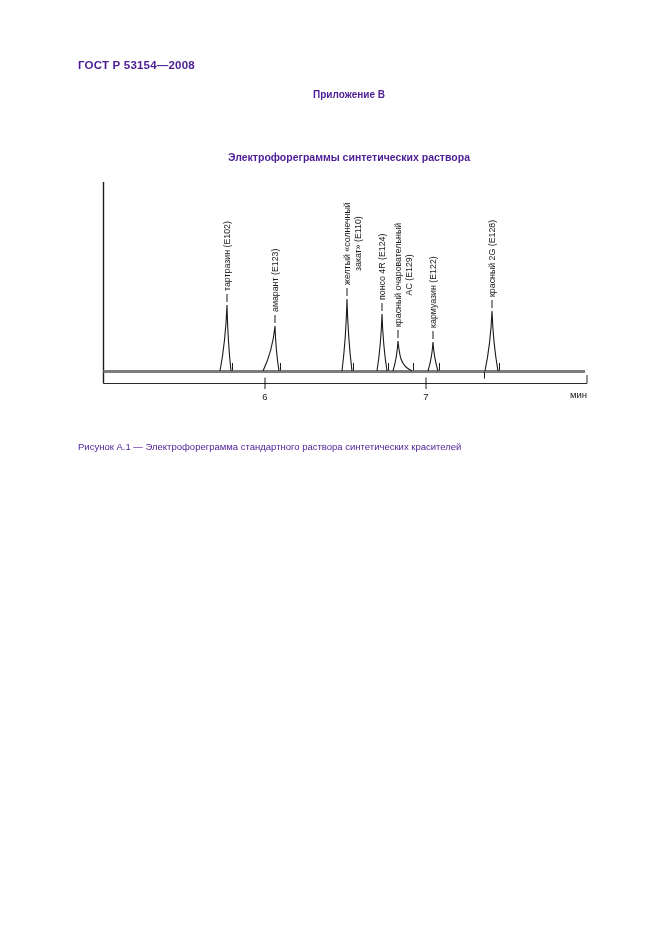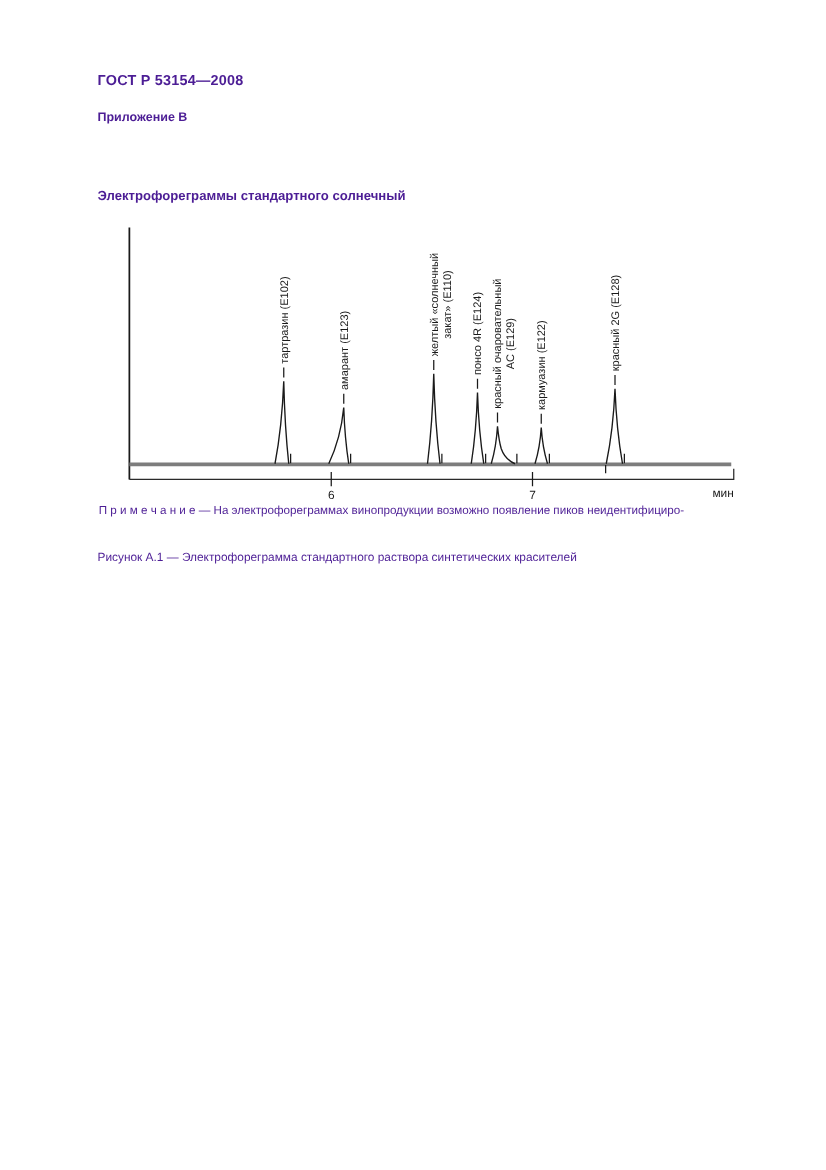--- a/index.html
+++ b/index.html
@@ -4,21 +4,21 @@
 <style>
   html,body { margin:0; padding:0; background:#ffffff; }
   .page {
     position:relative; width:661px; height:816px; background:#ffffff;
     font-family:"Liberation Sans", sans-serif; color:#4c1d95; overflow:hidden;
   }
   .doc-number {
     position:absolute; left:78px; top:59px;
     font-size:11.5px; font-weight:bold; letter-spacing:0.2px;
   }
-  .centered-block { position:absolute; left:78px; width:542px; text-align:left; }
+  .centered-block { position:absolute; left:78px; width:542px; text-align:center; }
   .appendix { top:89px; font-size:10px; font-weight:bold; line-height:12px; }
   .chart-title-block { top:151px; font-size:10.5px; font-weight:bold; }
   .chart-wrap { position:absolute; left:95px; top:175px; width:510px; height:230px; }
   svg text { font-family:"Liberation Sans", sans-serif; fill:#1a1a1a; }
   .peak-label { font-size:8.8px; }
   .ticklabel { font-size:9.5px; }
   .xunit { font-size:9.5px; }
   .note-block {
     position:absolute; left:60px; top:403px; width:546px;
     font-size:9.3px; line-height:11.5px; text-align:justify;
@@ -34,21 +34,21 @@
 <body>
 
 <div class="page">
 
   <div class="doc-number">ГОСТ Р 53154—2008</div>
 
   <div class="centered-block appendix">
     <div>Приложение В</div>
   </div>
 
-  <div class="centered-block chart-title-block">Электрофореграммы стандартного солнечный</div>
+  <div class="centered-block chart-title-block">Электрофореграммы синтетических раствора</div>
 
   <div class="chart-wrap">
     <svg id="chart-svg" width="510" height="230" viewBox="0 0 510 230">
 
       <line x1="8.5" y1="7" x2="8.5" y2="208.5" stroke="#1a1a1a" stroke-width="1.4"></line>
 
       <line id="baseline" x1="8.5" y1="196.5" x2="490" y2="196.5" stroke="#7d7d7d" stroke-width="3"></line>
 
       <polyline points="8.5,208.5 492,208.5 492,200" fill="none" stroke="#2a2a2a" stroke-width="1"></polyline>
 
@@ -103,20 +103,19 @@
             <line x1="404.5" x2="404.5" y1="188" y2="195.5" stroke="#1a1a1a" stroke-width="1"></line>
             <line x1="397" x2="397" y1="133" y2="125" stroke="#1a1a1a" stroke-width="1"></line>
             <text class="peak-label" text-anchor="start" dominant-baseline="central" transform="translate(397,122) rotate(-90)">красный 2G (E128)</text>
           </g>
         </g>
       <text x="492" y="222.5" text-anchor="end" class="xunit">мин</text>
     </svg>
   </div>
 
   <div class="note-block">
-    <div class="note-line1">П р и м е ч а н и е — На электрофореграммах винопродукции возможно появление пиков неидентифициро-</div>
   </div>
 
   <div class="caption-block">Рисунок А.1 — Электрофореграмма стандартного раствора синтетических красителей</div>
 
   <div class="page-number">10</div>
 
 </div>
 
 </body></html>

